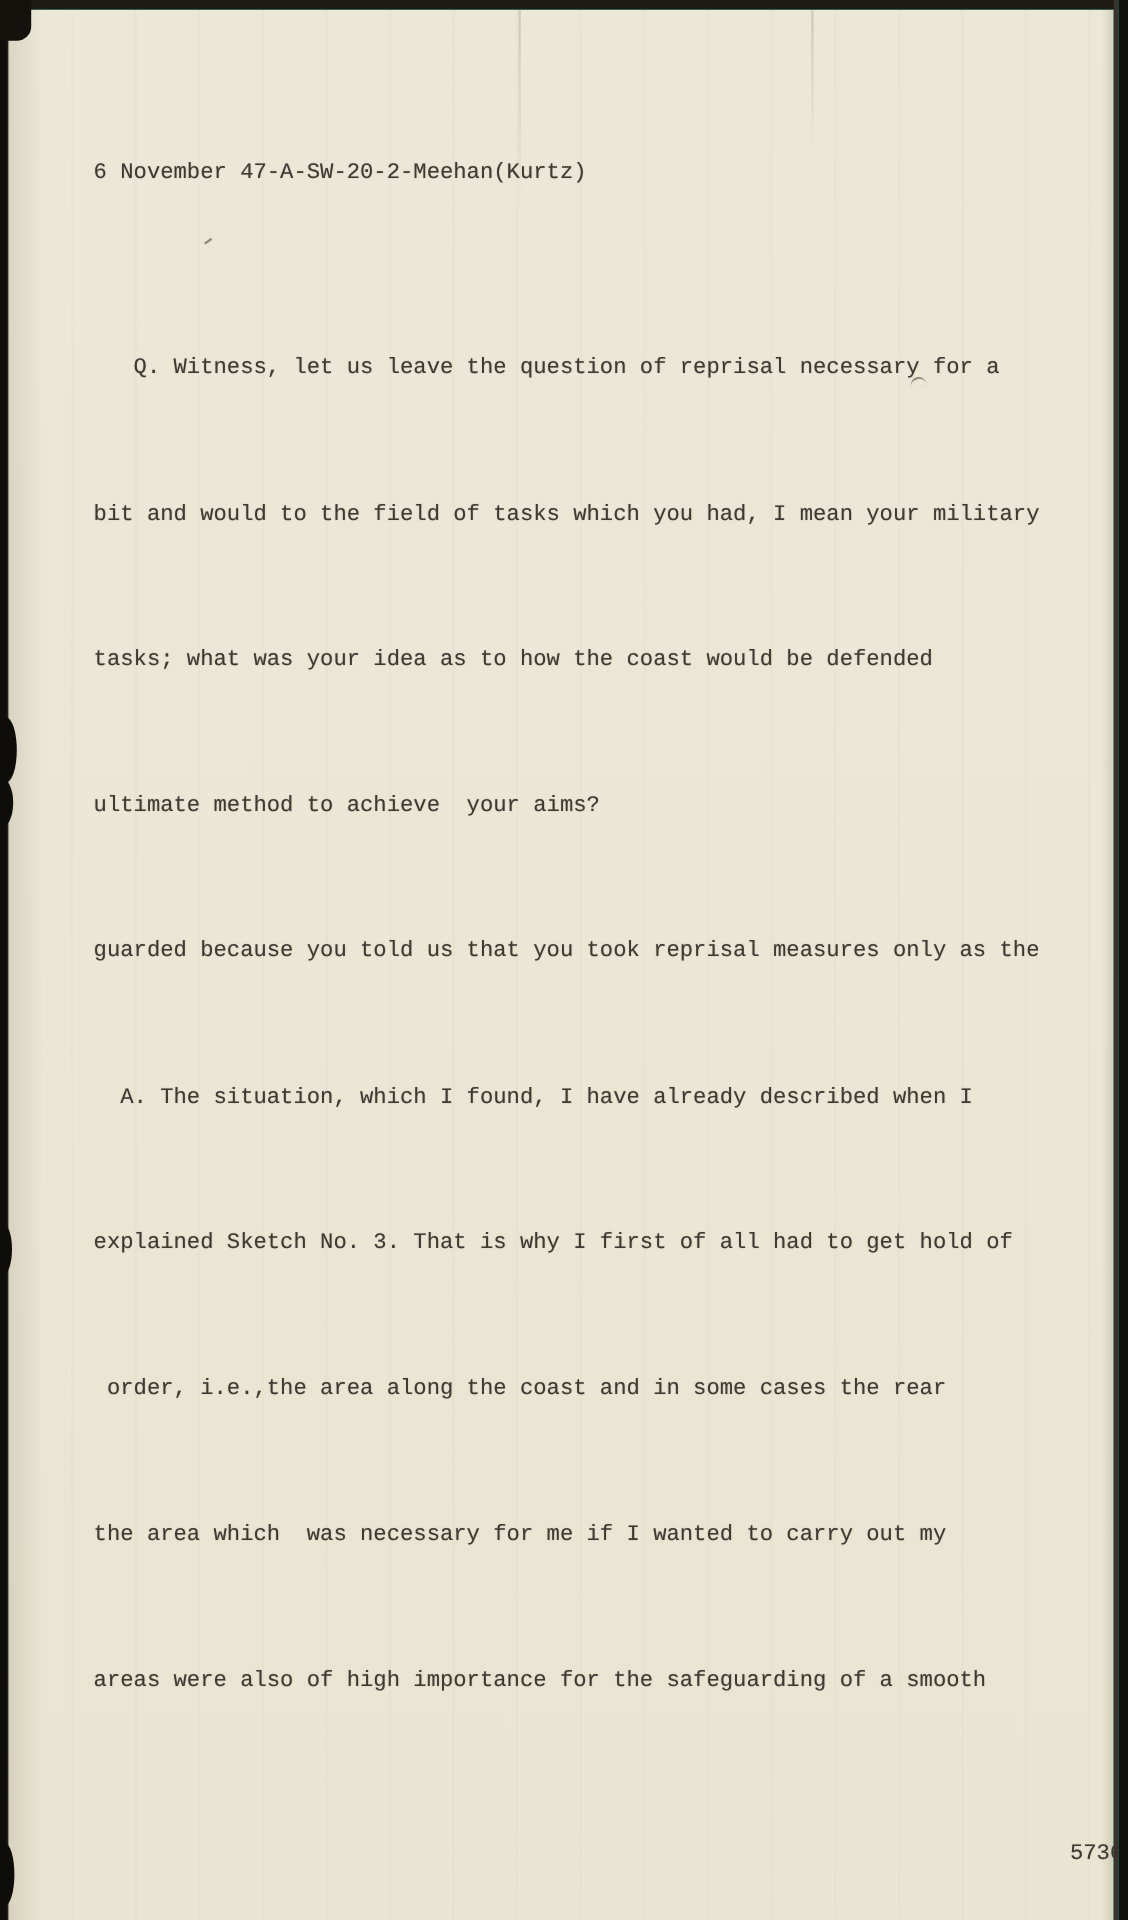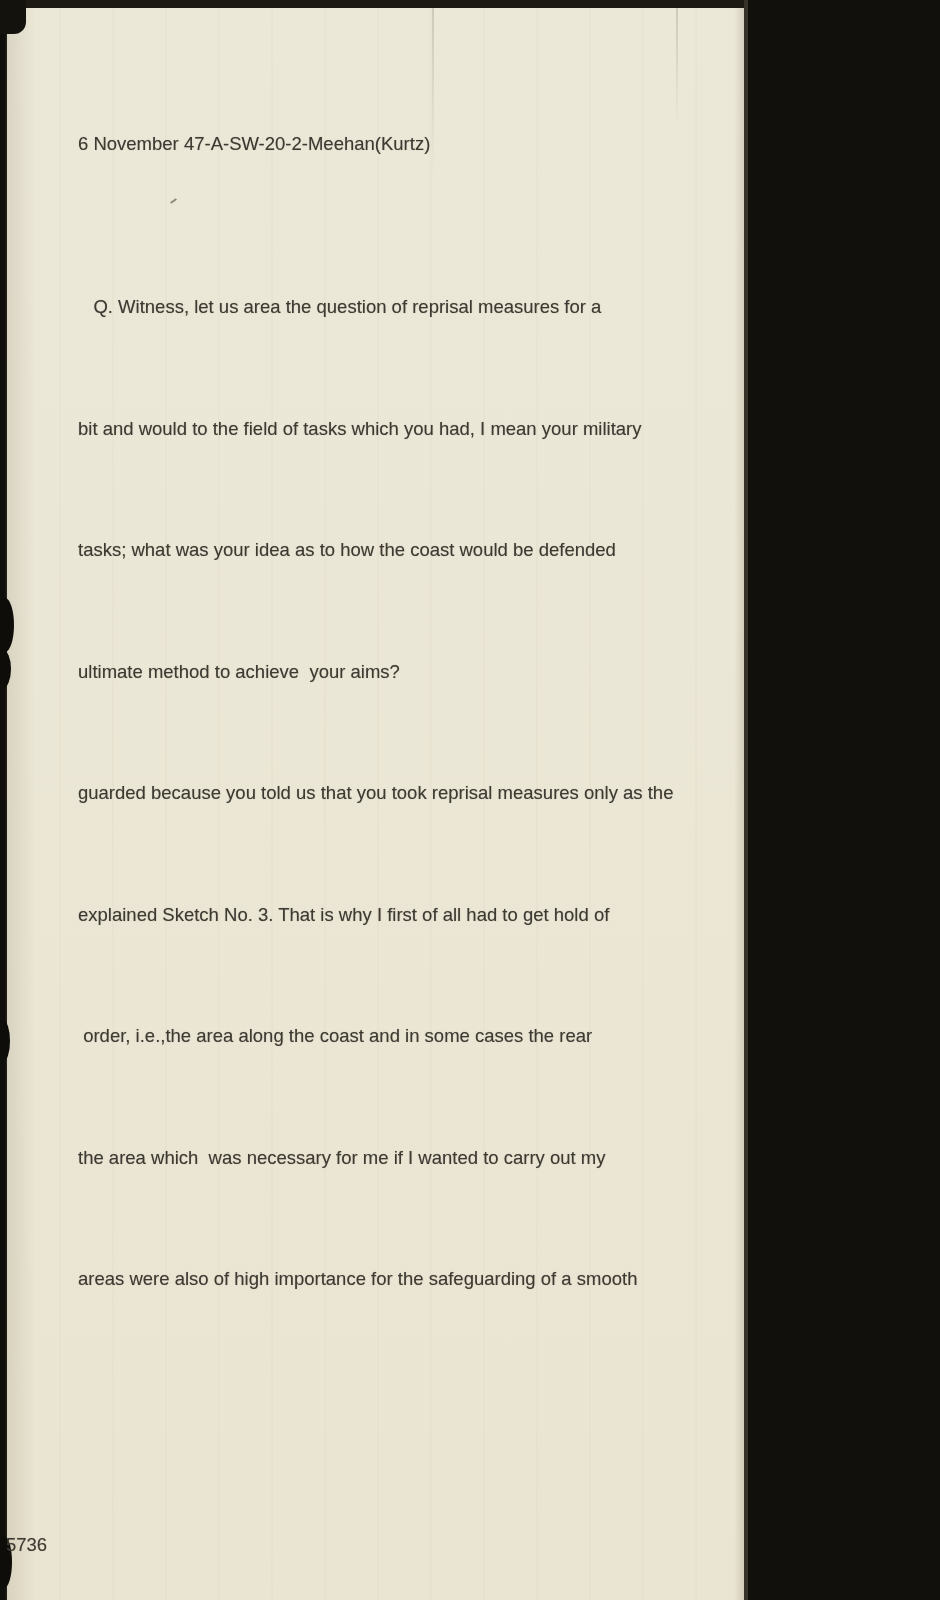--- a/index.html
+++ b/index.html
@@ -1,19 +1,19 @@
 <!DOCTYPE html>
 <html><head>
 <meta charset="utf-8">
 <style>
   html,body { margin:0; padding:0; background:#11100c; }
   .scan {
-    position:relative; width:748px; height:1600px; overflow:hidden;
+    position:relative; width:932px; height:1600px; overflow:hidden;
     background:#14b8a6;
-    font-family:Liberation Sans, sans-serif;
+    font-family:Liberation Mono, monospace;
   }
   .paper {
     position:absolute; left:6px; top:8px; right:4px; bottom:0;
     background:
       linear-gradient(90deg, rgba(116,104,82,0.16) 0, rgba(116,104,82,0.0) 30px),
       linear-gradient(270deg, rgba(96,86,64,0.18) 0, rgba(96,86,64,0.0) 10px),
       repeating-linear-gradient(90deg, rgba(170,158,130,0.05) 0 2px, rgba(0,0,0,0) 2px 53px),
       linear-gradient(#ece8d8, #eae5d2);
   }
   .edge-top { position:absolute; left:0; top:0; width:100%; height:8px; background:#1c1a13; }
@@ -31,21 +31,21 @@
   .header {
     position:absolute; left:78px; top:84px;
     font-size:18.5px; line-height:24px; white-space:pre;
   }
   .bodytext {
     position:absolute; left:78px; top:206px;
     font-size:18.5px; line-height:40.5px; white-space:pre;
   }
   .pagenum {
     position:absolute; left:6px; top:1534px; width:930px;
-    text-align:left; font-size:18.5px;
+    text-align:right; font-size:18.5px;
   }
   .stray { position:absolute; pointer-events:none; }
   .stray1 { left:170px; top:200px; width:7px; height:0;
     border-top:2px solid rgba(62,58,50,0.55); transform:rotate(-35deg); }
   .stray2 { left:758px; top:314px; width:14px; height:6px;
     border-top:2px solid rgba(62,58,50,0.50); border-radius:50% 50% 0 0/100% 100% 0 0;
     transform:rotate(-12deg); }
   .crease { position:absolute; top:8px; width:2px; height:170px;
     background:linear-gradient(rgba(120,108,86,0.25), rgba(120,108,86,0)); }
   .crease1 { left:432px; } .crease2 { left:676px; height:120px; }
@@ -67,25 +67,26 @@
   <div class="crease crease1"></div>
   <div class="crease crease2"></div>
   <div class="stray stray1"></div>
   <div class="stray stray2"></div>
 
   <div class="header ink">
     <div>6 November 47-A-SW-20-2-Meehan(Kurtz)</div>
   </div>
 
   <div class="bodytext ink">
-    <div>   Q. Witness, let us area the question of reprisal measures for a</div>
+    <div>   Q. Witness, let us leave the question of reprisal necessary for a</div>
     <div>bit and would to the field of tasks which you had, I mean your military</div>
     <div>tasks; what was your idea as to how the coast would be defended</div>
     <div>ultimate method to achieve  your aims?</div>
     <div>guarded because you told us that you took reprisal measures only as the</div>
+    <div>  A. The situation, which I found, I have already described when I</div>
     <div>explained Sketch No. 3. That is why I first of all had to get hold of</div>
     <div> order, i.e.,the area along the coast and in some cases the rear</div>
     <div>the area which  was necessary for me if I wanted to carry out my</div>
     <div>areas were also of high importance for the safeguarding of a smooth</div>
     
     
     
     
     
     

